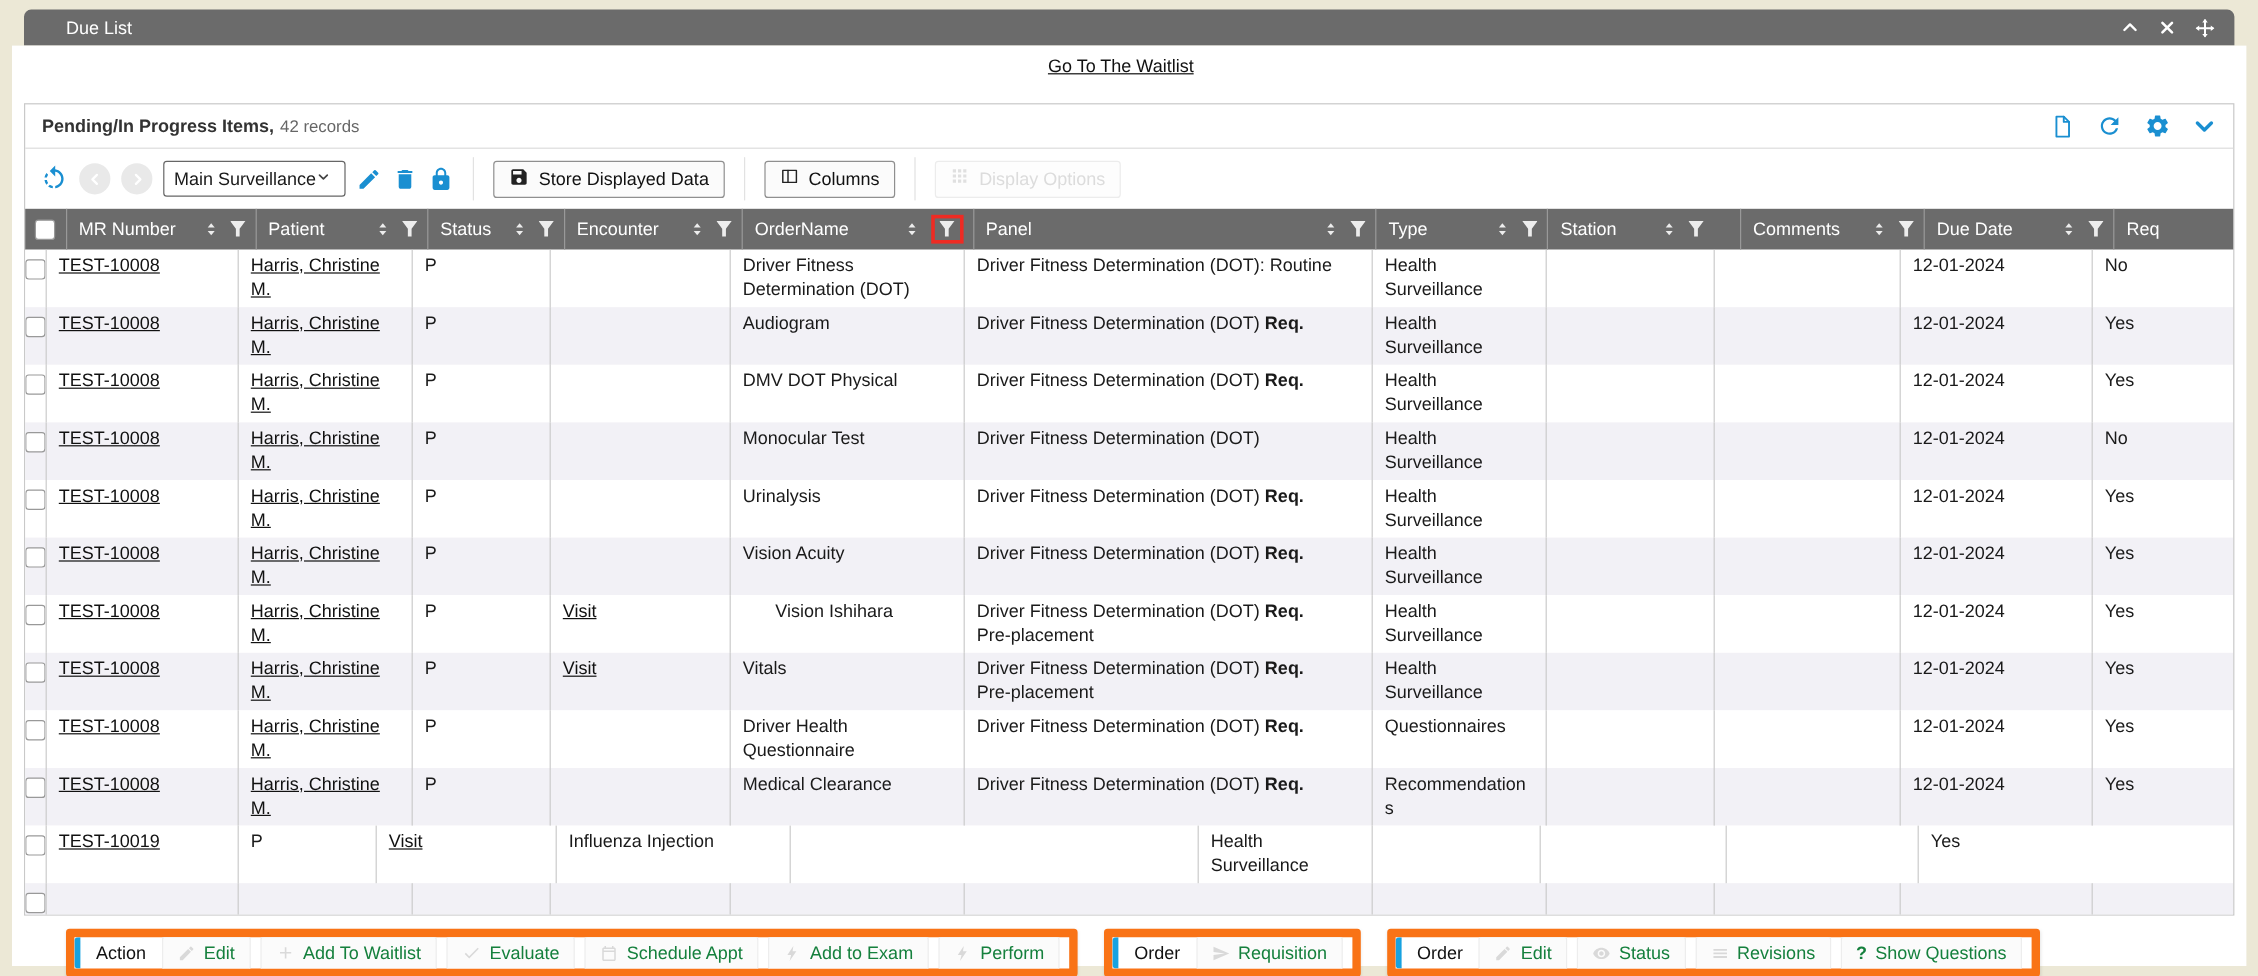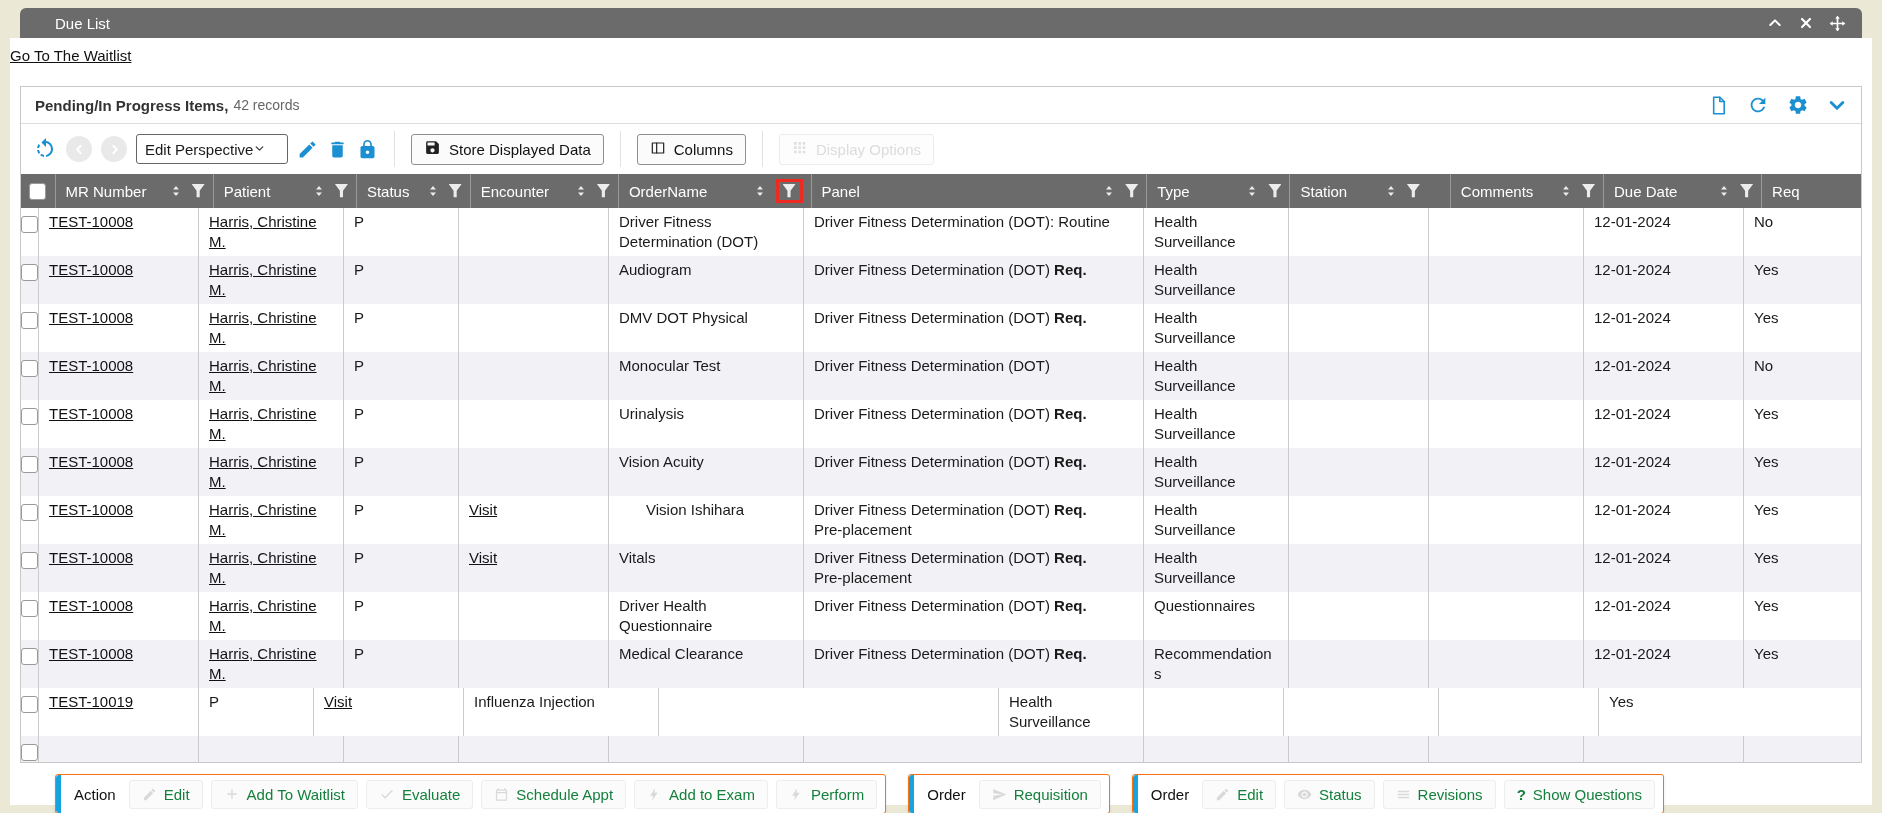--- a/index.html
+++ b/index.html
@@ -13,21 +13,21 @@
   .window { position:absolute; left:10px; top:8px; width:1862px; height:797px; }
   .titlebar {
     margin:0 10px; height:30px; background:#6b6b6b;
     border-radius:6px 6px 0 0; display:flex; align-items:center;
     color:#fff; font-size:15px;
   }
   .titlebar .title { padding-left:35px; }
   .titlebar .ticons { margin-left:auto; display:flex; gap:15px; padding-right:16px; }
   .ticons svg { display:block; cursor:pointer; }
   .content { position:absolute; top:30px; left:0; width:1862px; height:767px; background:#fff; }
-  .waitrow { text-align:left; padding:9px 14px 0 0; height:34px; }
+  .waitrow { text-align:center; padding:9px 14px 0 0; height:34px; }
   .waitlink { font-size:15px; color:#111; text-decoration:underline; cursor:pointer; }
 
   .panel { margin:14px 10px 0 10px; border:1px solid #c9c9c9; background:#fff; }
   .phead { display:flex; align-items:center; padding:7px 14px; border-bottom:1px solid #ddd; }
   .ptitle { font-size:15px; font-weight:bold; color:#333; }
   .precords { font-size:14px; color:#666; margin-left:5px; }
   .picons { margin-left:auto; display:flex; gap:18px; align-items:center; }
   .picons svg { display:block; cursor:pointer; }
 
   .toolbar { display:flex; align-items:center; gap:9px; padding:7px 12px; }
@@ -57,21 +57,21 @@
   .tr { display:flex; min-height:48px; background:#fff; }
   .tr.alt { background:#f2f1f6; }
   .td { padding:4px 10px; font-size:15px; line-height:20px; border-left:1px solid #cbcbcb;
     overflow:hidden; word-wrap:break-word; }
   .td.cbcell { border-left:none; display:flex; justify-content:center; padding:8px 0 0 0; }
   .cb { width:17px; height:17px; border:1px solid #999; border-radius:3px; background:#fff; cursor:pointer; }
   .lnk { text-decoration:underline; color:#111; cursor:pointer; }
   .breq { font-weight:bold; }
 
   .actionrow { display:flex; gap:22px; padding:11px 0 0 45px; }
-  .agroup { display:flex; align-items:center; background:#fff; border:1px solid #f97316;
+  .agroup { display:flex; align-items:center; background:#fff; border:7px solid #f97316;
     border-radius:3px; box-shadow:0 1px 3px rgba(0,0,0,0.10); height:40px; overflow:hidden; }
   .accent { width:5px; align-self:stretch; background:#17a2e0; border-radius:3px 0 0 3px; }
   .alabel { font-size:15px; color:#111; margin:0 13px; }
   .abtn { display:flex; align-items:center; gap:7px; height:29px; padding:0 12px; margin-right:8px;
     border:1px solid #ededed; border-radius:3px; background:#fbfbfb; font-size:15px;
     color:#15803d; cursor:default; white-space:nowrap; }
   .abtn .qmark { font-weight:bold; font-size:15px; }
 </style>
 </head>
 <body>
@@ -142,21 +142,21 @@
             <svg width="15" height="15" viewBox="0 0 24 24">
               <path d="M14 6l-6 6 6 6" fill="none" stroke="#fff" stroke-width="3" stroke-linecap="round" stroke-linejoin="round"></path>
             </svg>
           </span>
         <span class="circle-btn" id="ic-next">
             <svg width="15" height="15" viewBox="0 0 24 24">
               <path d="M10 6l6 6-6 6" fill="none" stroke="#fff" stroke-width="3" stroke-linecap="round" stroke-linejoin="round"></path>
             </svg>
           </span>
         <span class="selectbox">
-          <span>Edit Perspective</span>
+          <span>Main Surveillance</span>
           <span id="ic-selchev"><svg width="13" height="13" viewBox="0 0 24 24">
                 <path d="M6 9l6 6 6-6" fill="none" stroke="#444" stroke-width="2.6" stroke-linecap="round" stroke-linejoin="round"></path>
               </svg></span>
         </span>
         <span class="tb-icon" id="ic-pencil">
             <svg width="21" height="21" viewBox="0 0 24 24">
               <path fill="#1a8fd1" d="M3 17.25V21h3.75L17.81 9.94l-3.75-3.75L3 17.25zM20.71 7.04a.996.996 0 0 0 0-1.41l-2.34-2.34a.996.996 0 0 0-1.41 0l-1.83 1.83 3.75 3.75 1.83-1.83z"></path>
             </svg>
           </span>
         <span class="tb-icon" id="ic-trash">

